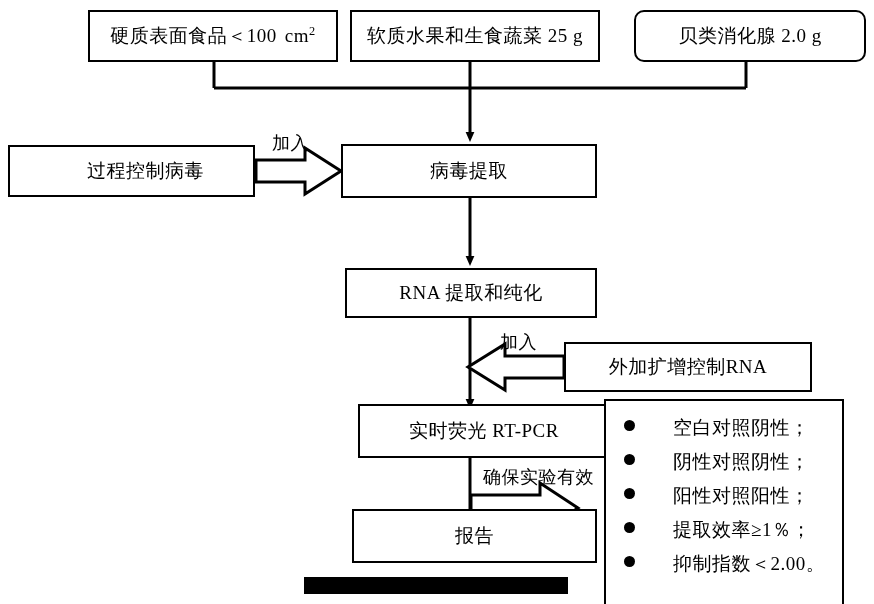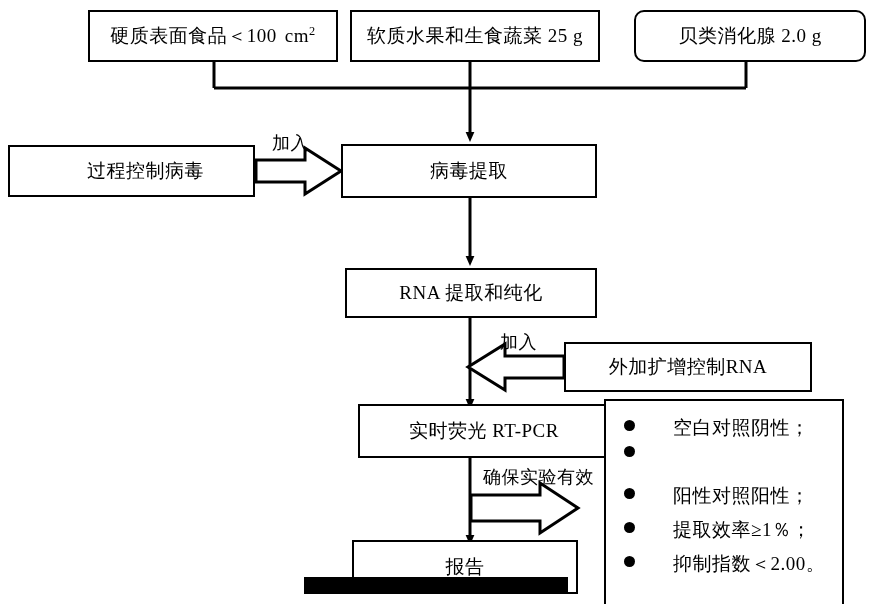--- a/index.html
+++ b/index.html
@@ -155,33 +155,34 @@
   </div>
 
   <div class="node" style="left:345px; top:404px; width:252px; height:54px;margin-left:13px;">
     <span>实时荧光 RT-PCR</span>
   </div>
 
   <div class="edge-label" style="left:483px; top:465px;">
     <span>确保实验有效</span>
   </div>
 
-  <div class="node" style="left:352px; top:540px; width:226px; height:54px;">
+  <div class="node" style="left:352px; top:509px; width:245px; height:54px;">
     <span>报告</span>
   </div>
 
   <div class="blackbar" style="left:304px; top:577px; width:264px; height:17px;"></div>
 
   <div class="checklist" style="left:604px; top:399px; width:240px; height:244px;padding-left:18px;">
     <div class="check-row">
       <span class="check-bullet"></span>
       <span>空白对照阴性；</span>
     </div>
     <div class="check-row">
       <span class="check-bullet"></span>
+      <span>阴性对照阴性；</span>
     </div>
     <div class="check-row">
       <span class="check-bullet"></span>
       <span>阳性对照阳性；</span>
     </div>
     <div class="check-row">
       <span class="check-bullet"></span>
       <span>提取效率≥1％；</span>
     </div>
     <div class="check-row">

